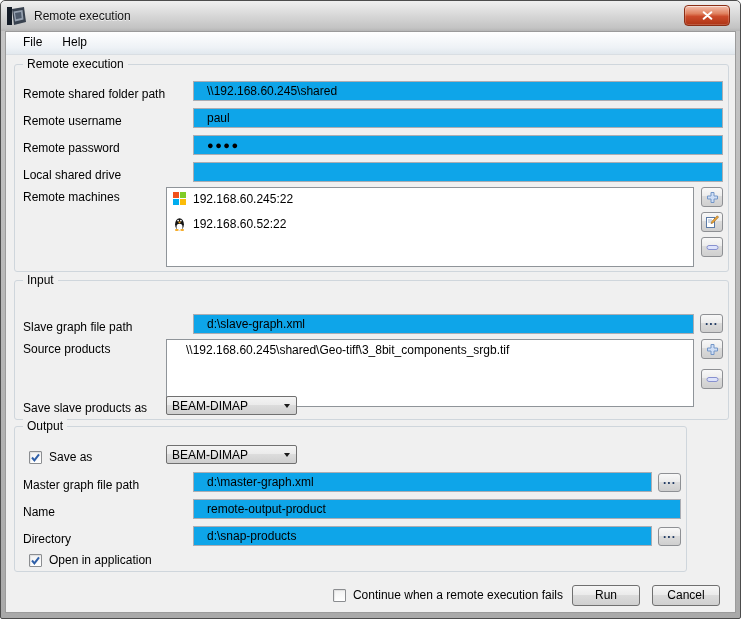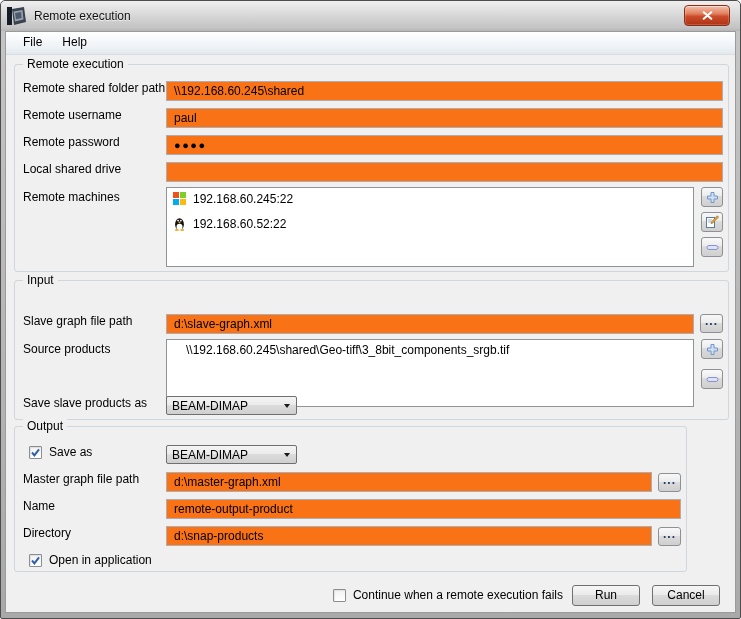--- a/index.html
+++ b/index.html
@@ -42,28 +42,28 @@
   .menu-item { padding:3px 10px; }
 
   
   .group {
     position:absolute; border:1px solid #cfd6dc; border-radius:3px;
   }
   .group-title {
     position:absolute; top:-8px; left:8px; background:#f0f0f0; padding:0 4px;
     white-space:nowrap;
   }
-  .row { position:absolute; left:8px; right:5px; display:flex; align-items:flex-start; }
+  .row { position:absolute; left:8px; right:5px; display:flex; align-items:flex-end; }
   .row.top-align { align-items:stretch; }
   .lbl { width:143px; flex:none; }
   .row.top-align .lbl { padding-top:3px; }
 
   .tin {
-    flex:1; height:20px; border:1px solid #abadb3; background:#f97316;
-    padding:0 7px; font:inherit; min-width:0;
+    flex:1; height:20px; border:1px solid #abadb3; background:#0ea5e9;
+    padding:0 13px; font:inherit; min-width:0;margin-left:27px;
   }
   .tin.pwd { font-size:11px; letter-spacing:1.5px; }
 
   .listbox {
     flex:1; border:1px solid #8f9499; background:#fff; overflow:hidden; min-width:0;
   }
   .list-item { display:flex; align-items:flex-start; gap:7px; padding:4px 6px; height:25px; }
   .list-item.single { height:auto; padding:3px 19px; }
   .os-icon { flex:none; display:flex; }
 

